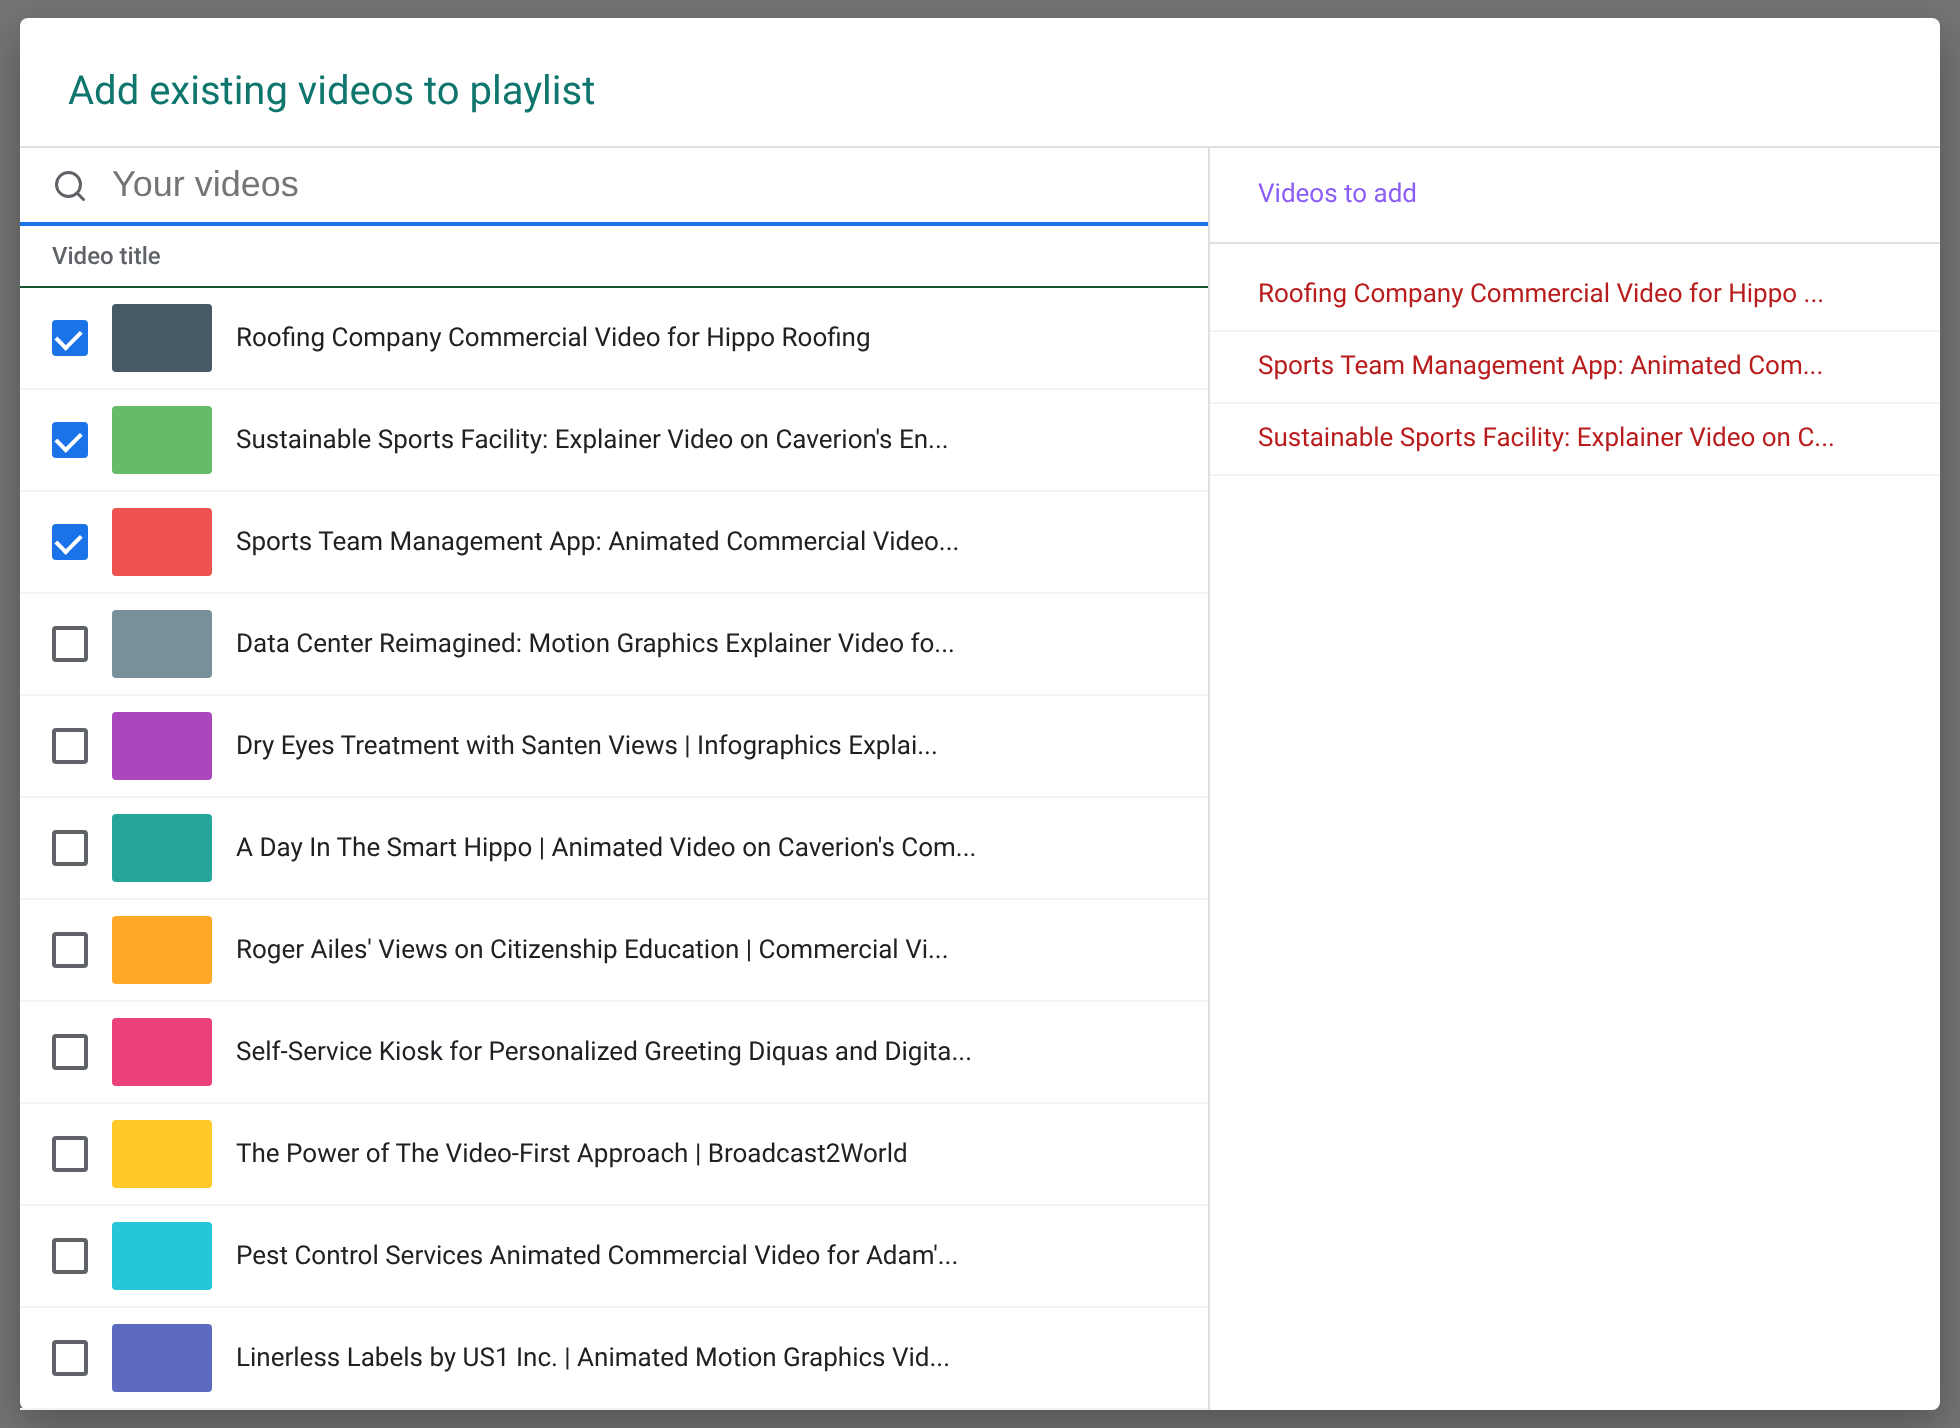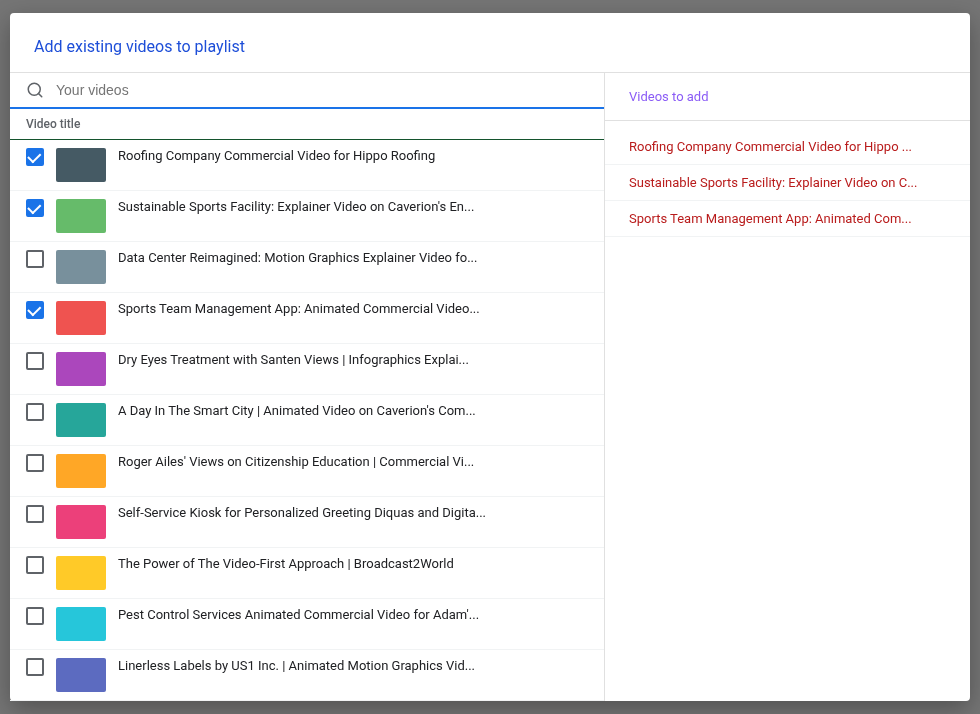--- a/index.html
+++ b/index.html
@@ -19,23 +19,23 @@
       border-radius: 4px;
       display: flex;
       flex-direction: column;
       box-shadow: 0 8px 24px rgba(0,0,0,0.3);
     }
     .dialog-header {
       padding: 24px 24px 16px 24px;
       border-bottom: 1px solid #e0e0e0;
     }
     .dialog-title {
-      font-size: 16px;
+      font-size: 20px;
       font-weight: 400;
-      color: #1d4ed8;
+      color: #0f766e;
     }
     .dialog-body {
       display: flex;
       flex: 1;
       overflow: hidden;
     }
     .left-panel {
       flex: 0 0 595px;
       display: flex;
       flex-direction: column;
@@ -50,38 +50,39 @@
     }
     .search-icon-wrap {
       color: #5f6368;
       font-size: 18px;
       display: flex;
       align-items: center;
     }
     .search-input {
       border: none;
       outline: none;
-      font-size: 14px;
+      font-size: 18px;
       color: #c2410c;
       flex: 1;
       background: transparent;
     }
     .column-header {
       padding: 8px 16px;
       font-size: 12px;
       color: #5f6368;
       font-weight: 500;
       border-bottom: 1px solid #14532d;
     }
     .video-list {
       overflow-y: auto;
       flex: 1;
     }
     .video-row {
       display: flex;
+      align-items: center;
       padding: 8px 16px;
       border-bottom: 1px solid #f1f3f4;
       gap: 12px;
       cursor: pointer;
     }
     .checkbox {
       width: 18px;
       height: 18px;
       border: 2px solid #5f6368;
       border-radius: 2px;
@@ -187,38 +188,38 @@
             <div class="checkbox checked"></div>
             <div class="video-thumb thumb-1"></div>
             <span class="video-title-text">Roofing Company Commercial Video for Hippo Roofing</span>
           </div>
           <div class="video-row">
             <div class="checkbox checked"></div>
             <div class="video-thumb thumb-2"></div>
             <span class="video-title-text">Sustainable Sports Facility: Explainer Video on Caverion's En...</span>
           </div>
           <div class="video-row">
-            <div class="checkbox"></div>
-            <div class="video-thumb thumb-4"></div>
-            <span class="video-title-text">Data Center Reimagined: Motion Graphics Explainer Video fo...</span>
-          </div>
-          <div class="video-row">
             <div class="checkbox checked"></div>
             <div class="video-thumb thumb-3"></div>
             <span class="video-title-text">Sports Team Management App: Animated Commercial Video...</span>
           </div>
           <div class="video-row">
             <div class="checkbox"></div>
+            <div class="video-thumb thumb-4"></div>
+            <span class="video-title-text">Data Center Reimagined: Motion Graphics Explainer Video fo...</span>
+          </div>
+          <div class="video-row">
+            <div class="checkbox"></div>
             <div class="video-thumb thumb-5"></div>
             <span class="video-title-text">Dry Eyes Treatment with Santen Views | Infographics Explai...</span>
           </div>
           <div class="video-row">
             <div class="checkbox"></div>
             <div class="video-thumb thumb-7"></div>
-            <span class="video-title-text">A Day In The Smart City | Animated Video on Caverion's Com...</span>
+            <span class="video-title-text">A Day In The Smart Hippo | Animated Video on Caverion's Com...</span>
           </div>
           <div class="video-row">
             <div class="checkbox"></div>
             <div class="video-thumb thumb-8"></div>
             <span class="video-title-text">Roger Ailes' Views on Citizenship Education | Commercial Vi...</span>
           </div>
           <div class="video-row">
             <div class="checkbox"></div>
             <div class="video-thumb thumb-9"></div>
             <span class="video-title-text">Self-Service Kiosk for Personalized Greeting Diquas and Digita...</span>
@@ -238,19 +239,19 @@
             <div class="video-thumb thumb-12"></div>
             <span class="video-title-text">Linerless Labels by US1 Inc. | Animated Motion Graphics Vid...</span>
           </div>
         </div>
     </div>
 
     <div class="right-panel">
       <div class="right-panel-header">Videos to add</div>
       <div class="added-list" id="added-list">
           <div class="added-item">Roofing Company Commercial Video for Hippo ...</div>
+          <div class="added-item">Sports Team Management App: Animated Com...</div>
           <div class="added-item">Sustainable Sports Facility: Explainer Video on C...</div>
-          <div class="added-item">Sports Team Management App: Animated Com...</div>
         </div>
     </div>
   </div>
 
 </div>
 
 </body></html>

